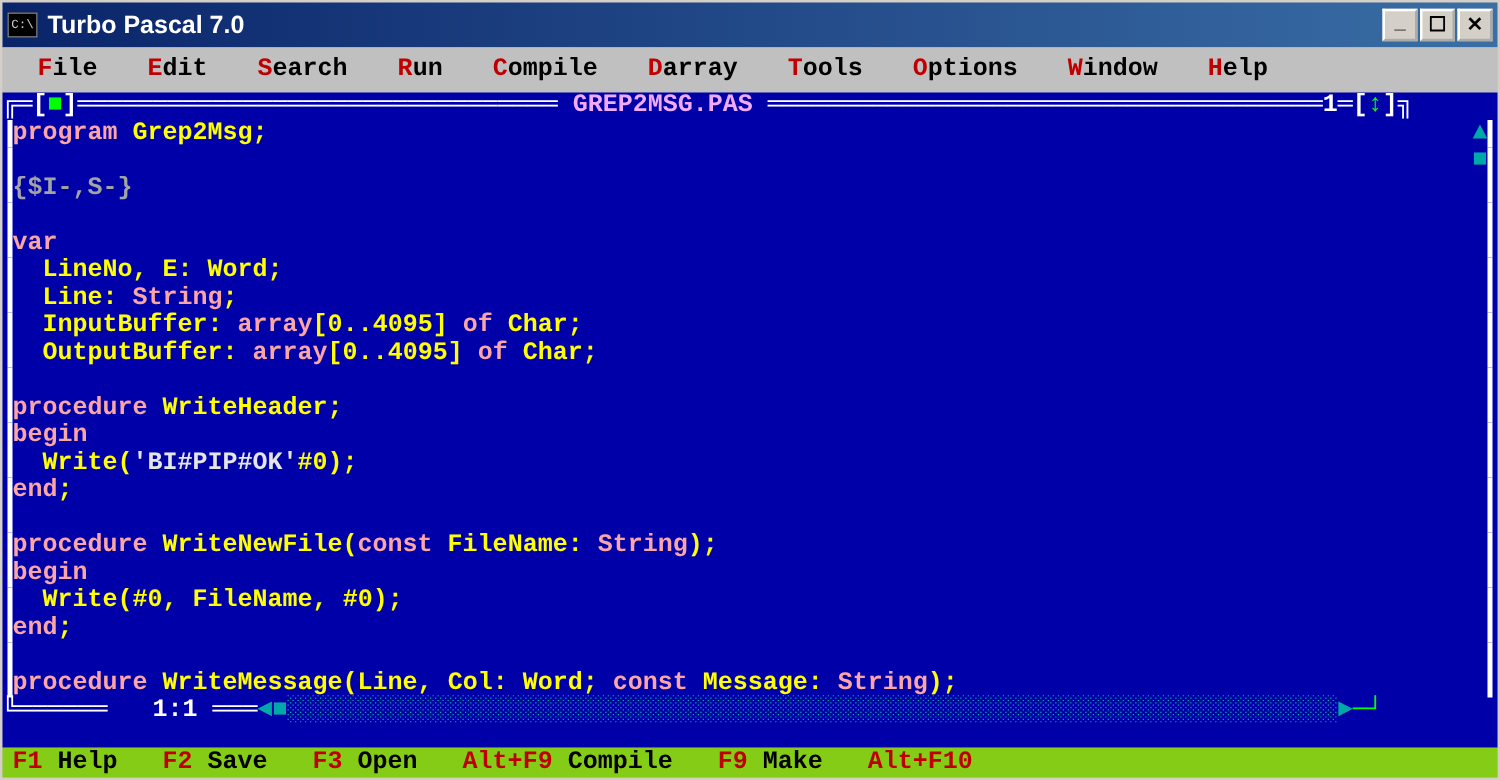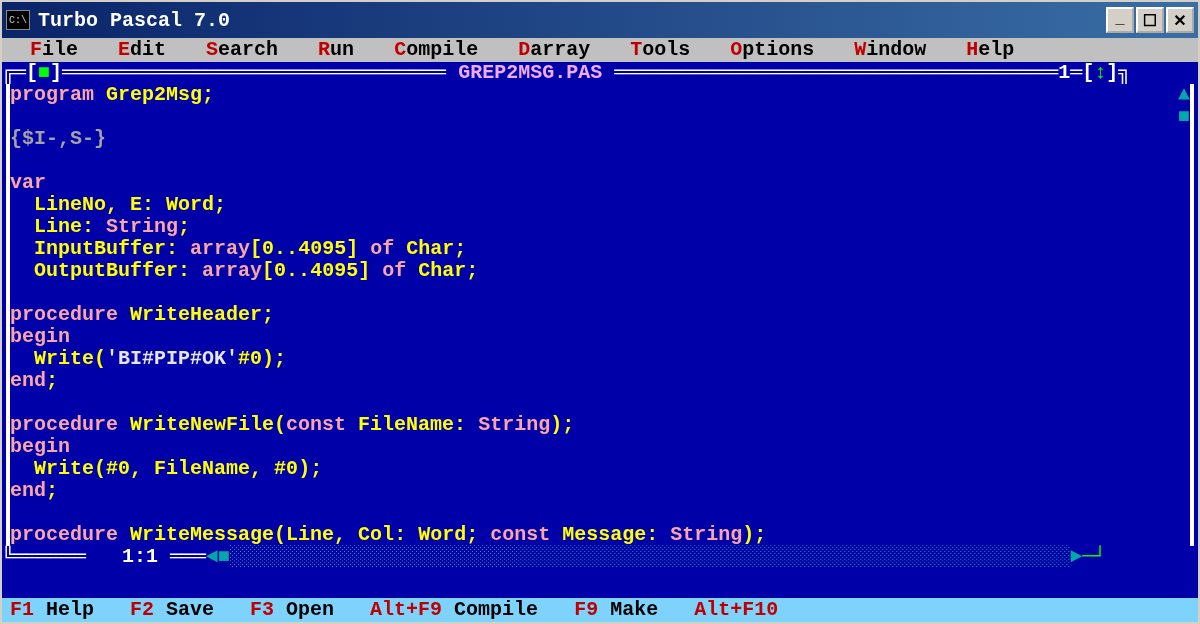--- a/index.html
+++ b/index.html
@@ -34,21 +34,21 @@
   background: #000;
   margin-right: 8px;
   display: flex;
   align-items: center;
   justify-content: center;
   font-size: 10px;
   font-family: 'Courier New', monospace;
   color: #ccc;
   border: 1px solid #888;
 }
-.titlebar-text { flex: 1; font-weight: bold; font-family: Liberation Mono, monospace; }
+.titlebar-text { flex: 1; font-weight: bold; }
 .titlebar-btns { display: flex; gap: 2px; }
 .titlebar-btn {
   width: 28px; height: 26px;
   background: #d4d0c8;
   border: 2px outset #fff;
   display: flex; align-items: center; justify-content: center;
   font-family: Arial; font-weight: bold; font-size: 16px;
   color: #000;
   cursor: pointer;
 }
@@ -57,21 +57,21 @@
   flex: 1;
   background: #c0c0c0;
   display: flex;
   flex-direction: column;
   font-family: 'Courier New', monospace;
   font-weight: bold;
   font-size: 20px;
   line-height: 22px;
 }
 .menubar {
-  height: 24px;
+  height: 36px;
   background: #c0c0c0;
   display: flex;
   align-items: center;
   color: #000;
   padding: 4px 8px;
 }
 .menu-item { padding: 0 20px; cursor: pointer; }
 .menu-item .hk { color: #c00000; }
 .editor-area {
   flex: 1;
@@ -87,21 +87,21 @@
 }
 .code-line { height: 22px; border-left: 4px solid #fff; border-right: 4px solid #fff; padding: 0 0 0 0; position: relative; }
 .kw { color: #fca5a5; }
 .ident { color: #ffff00; margin-top: 21px; }
 .sym { color: #ffff00; }
 .str { color: #e5e5e5; }
 .dir { color: #a3a3a3; }
 .scroll-marker { position: absolute; right: 8px; color: #00a8a8; }
 .statusbar {
   height: 24px;
-  background: #7dd3fc;
+  background: #84cc16;
   color: #000;
   display: flex;
   align-items: center;
   padding: 0 8px;
   white-space: pre;
 }
 .statusbar .fk { color: #c00000; }
 .frame-line {
   display: flex;
   color: #fff;

